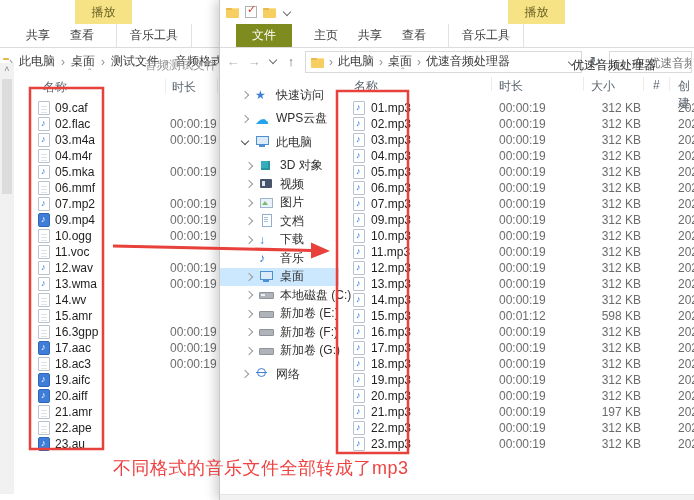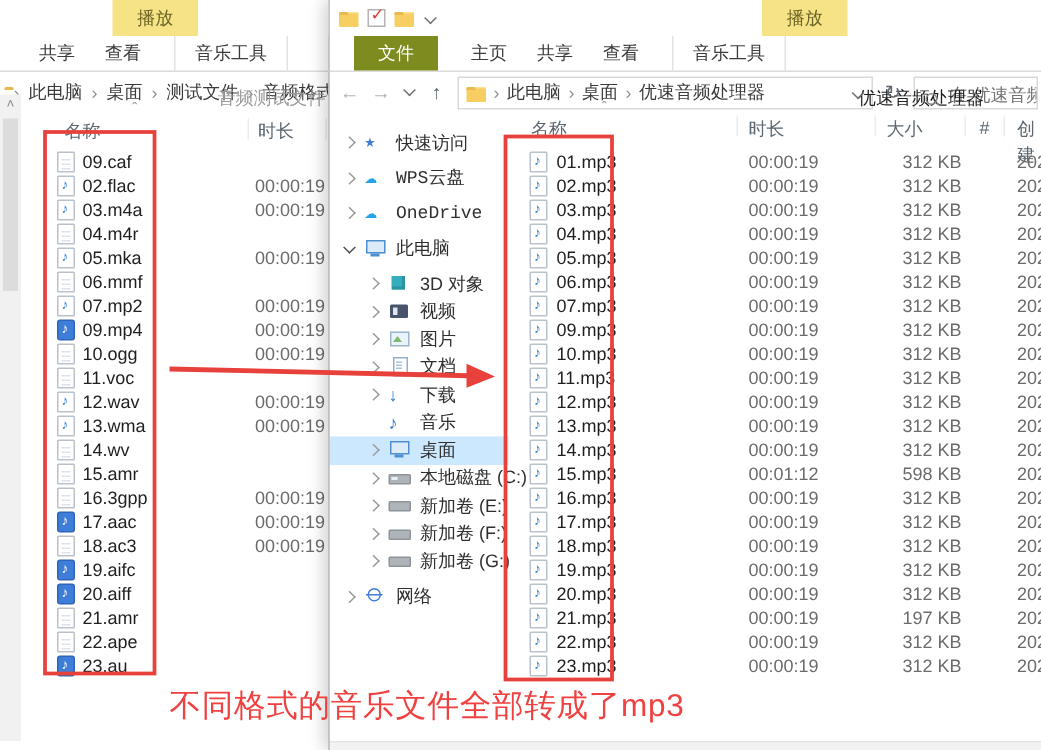--- a/index.html
+++ b/index.html
@@ -1,16 +1,16 @@
 <!DOCTYPE html>
 <html><head>
 <meta charset="utf-8">
 <style>
   html,body{margin:0;padding:0;background:#fff;}
-  .canvas{position:relative;width:694px;height:500px;overflow:hidden;background:#0f172a;
+  .canvas{position:relative;width:694px;height:500px;overflow:hidden;background:#fef9c3;
     font-family:"Liberation Sans","DejaVu Sans",sans-serif;font-size:12px;color:#333;}
   .win{position:absolute;top:0;height:500px;background:#fff;}
   #lwin{left:0;width:219px;}
   #rwin{left:219px;width:475px;border-left:1px solid #c8c8c8;box-shadow:-4px 0 10px rgba(0,0,0,.18);}
 
   
   .tbar{position:relative;height:24px;background:#fff;}
   .ctx{position:absolute;top:0;height:24px;width:57px;background:#f6e386;color:#6a6326;
        text-align:center;line-height:24px;}
   #lwin .ctx{left:75px;} #rwin .ctx{left:288px;}
@@ -74,21 +74,21 @@
   .fic{position:relative;display:inline-block;width:12px;height:14px;flex:none;box-sizing:border-box;}
   .fic.doc,.fic.note{background:#fff;border:1px solid #b9c2cc;border-radius:1px;}
   .fic.note::after{content:"♪";position:absolute;left:2px;top:0;font-size:9px;color:#2f7cd3;}
   .fic.doc::after{content:"";position:absolute;left:2px;top:4px;right:2px;height:1px;background:#dde3e9;box-shadow:0 3px 0 #dde3e9,0 6px 0 #dde3e9;}
   .fic.media{background:#3f7ed8;border:1px solid #2f66b8;border-radius:2px;}
   .fic.media::after{content:"♪";position:absolute;left:2px;top:0;font-size:9px;color:#fff;}
 
   
   .sidebar{position:absolute;left:0;top:74px;width:119px;padding-top:12px;}
   .srow{height:18.5px;display:flex;align-items:center;gap:5px;color:#2f2f2f;white-space:nowrap;}
-  .srow.d0{padding-left:8px;font-family:Liberation Mono, monospace;} .srow.d1{padding-left:24px;}
+  .srow.d0{padding-left:20px;} .srow.d1{padding-left:24px;}
   .srow.selected{background:#cce8ff;}
   .srow.gap{margin-bottom:5px;}
   .exp{position:relative;width:10px;height:10px;flex:none;}
   .exp-r::before{content:"";position:absolute;left:2px;top:2px;width:5px;height:5px;border-right:1px solid #9a9a9a;border-bottom:1px solid #9a9a9a;transform:rotate(-45deg);}
   .exp-d::before{content:"";position:absolute;left:2px;top:1px;width:5px;height:5px;border-right:1px solid #4f4f4f;border-bottom:1px solid #4f4f4f;transform:rotate(45deg);}
   .sic{position:relative;display:inline-block;width:16px;height:14px;flex:none;font-size:12px;line-height:14px;}
   .sic.star::before{content:"★";color:#3f7fd8;}
   .sic.cloud::before{content:"☁";color:#23a3ea;font-size:14px;}
   .sic.pc::before,.sic.desk::before{content:"";position:absolute;left:1px;top:1px;width:11px;height:7px;border:1px solid #4e8fd0;background:#dcebfa;}
   .sic.pc::after,.sic.desk::after{content:"";position:absolute;left:4px;top:10px;width:6px;height:2px;background:#4e8fd0;}
@@ -118,21 +118,21 @@
   .rrow{position:relative;height:16px;}
   .rrow .fic{position:absolute;left:7px;top:1px;}
   .rname{position:absolute;left:25px;top:1px;color:#1f1f1f;}
   .rdur{position:absolute;left:153px;top:1px;color:#6b6b6b;}
   .rsize{position:absolute;left:217px;top:1px;width:78px;text-align:right;color:#6b6b6b;}
   .rcreated{position:absolute;left:332px;top:1px;color:#6b6b6b;white-space:nowrap;}
   .statusstrip{position:absolute;left:0;right:0;top:494px;height:6px;background:#f2f2f2;border-top:1px solid #e4e4e4;}
 
   
   .annot-svg{position:absolute;left:0;top:0;z-index:40;pointer-events:none;}
-  .caption{position:absolute;left:113px;top:456px;z-index:41;font-size:21px;color:#ee4140;
+  .caption{position:absolute;left:113px;top:456px;z-index:41;font-size:18px;color:#ee4140;
            letter-spacing:.5px;white-space:nowrap;pointer-events:none;}
 </style>
 </head>
 <body>
 
 <div class="canvas">
 
   <section class="win" id="lwin">
     <div class="tbar">
       <div class="ctx">播放</div>
@@ -371,25 +371,20 @@
           <span class="sic star"></span>
           <span>快速访问</span>
         </div>
 
         <div class="srow d0 gap">
           <span class="exp exp-r"></span>
           <span class="sic cloud"></span>
           <span>WPS云盘</span>
         </div>
 
-        <div class="srow d0 gap">
-          <span class="exp exp-r"></span>
-          <span class="sic cloud"></span>
-          <span>OneDrive</span>
-        </div>
 
         <div class="srow d0 gap">
           <span class="exp exp-d"></span>
           <span class="sic pc"></span>
           <span>此电脑</span>
         </div>
 
         <div class="srow d1">
           <span class="exp exp-r"></span>
           <span class="sic cube"></span>

